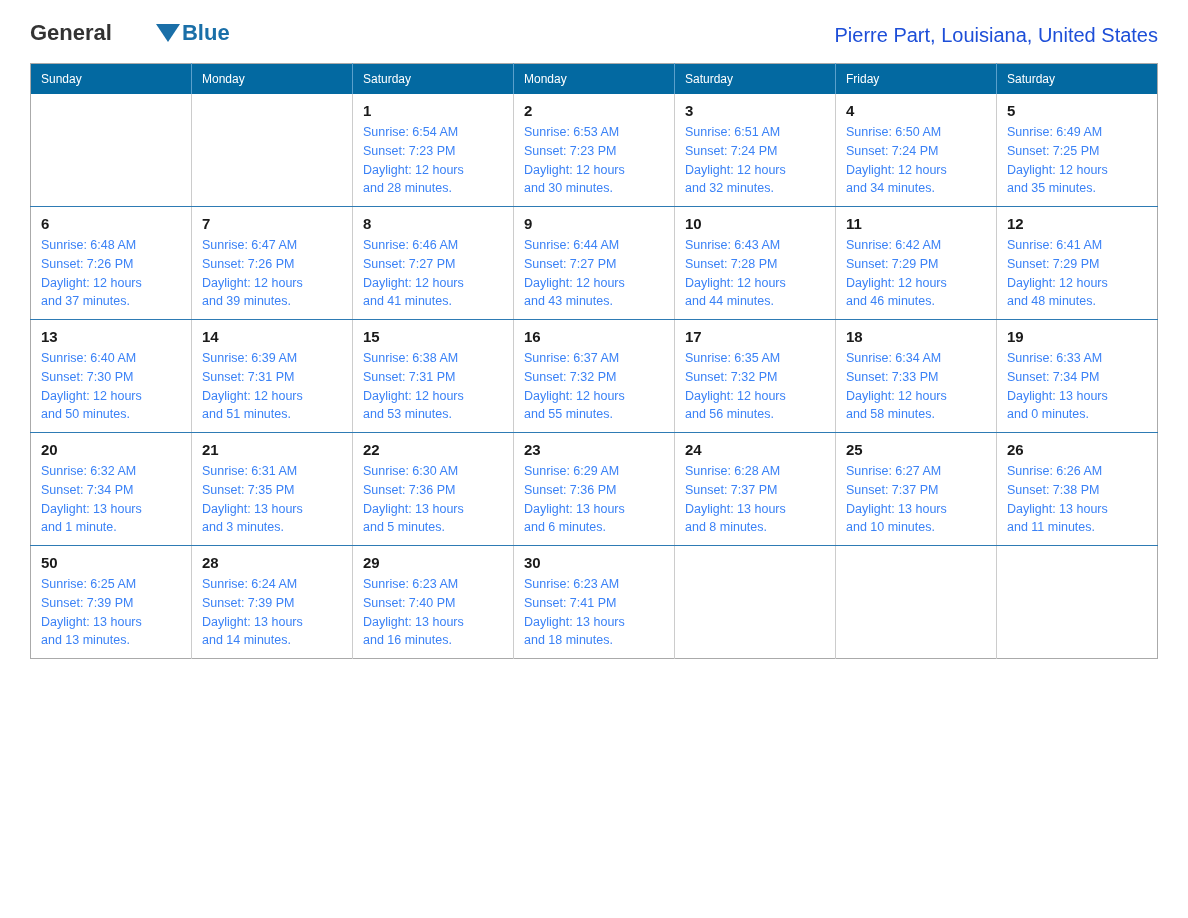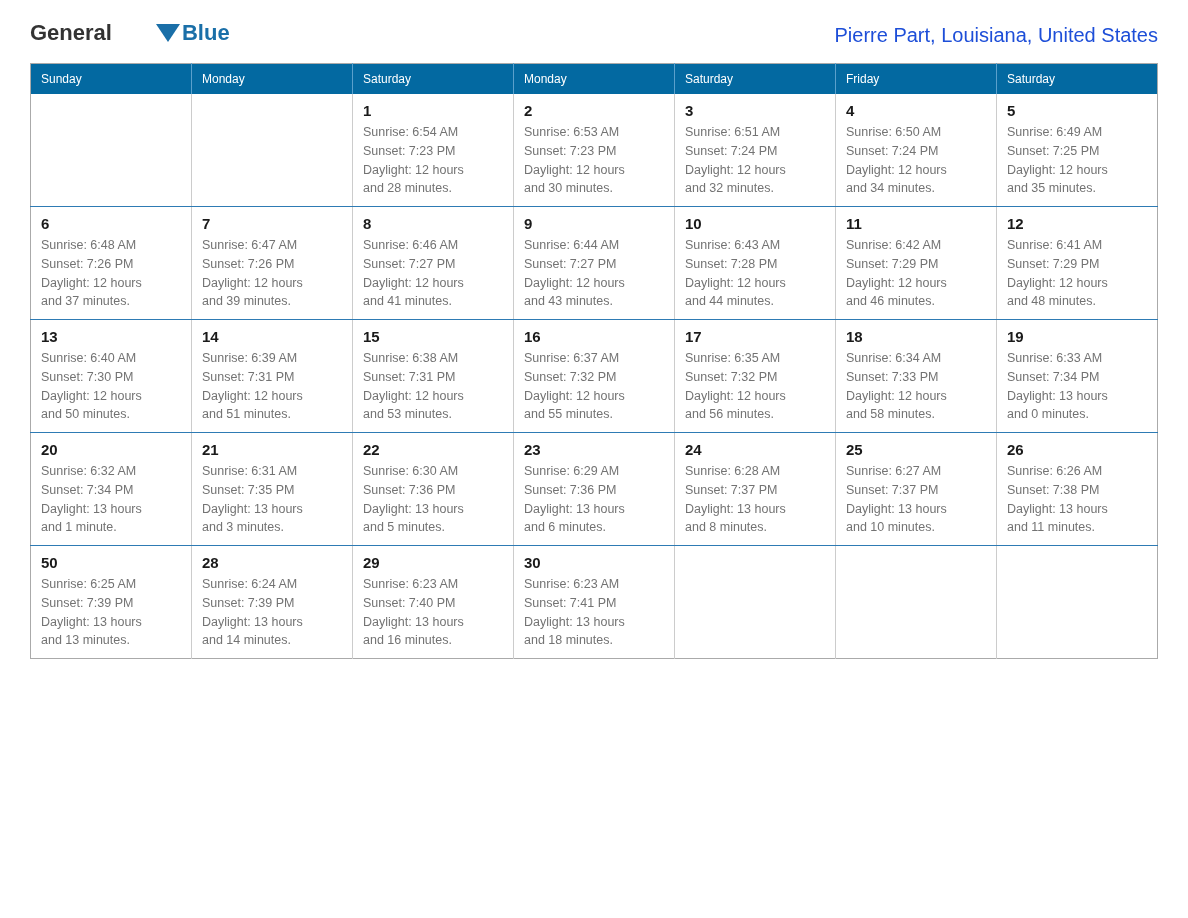--- a/index.html
+++ b/index.html
@@ -98,21 +98,21 @@
     }
     .day-number {
       font-size: 15px;
       font-weight: bold;
       color: #1a1a1a;
       margin-bottom: 4px;
     }
     .day-info {
       font-size: 12.5px;
       line-height: 1.5;
-      color: #737373;
+      color: #3b82f6;
     }
     .empty-cell {
       background: #fff;
     }
   </style>
 </head>
 <body>
 
 <div class="header">
   <div class="logo">

